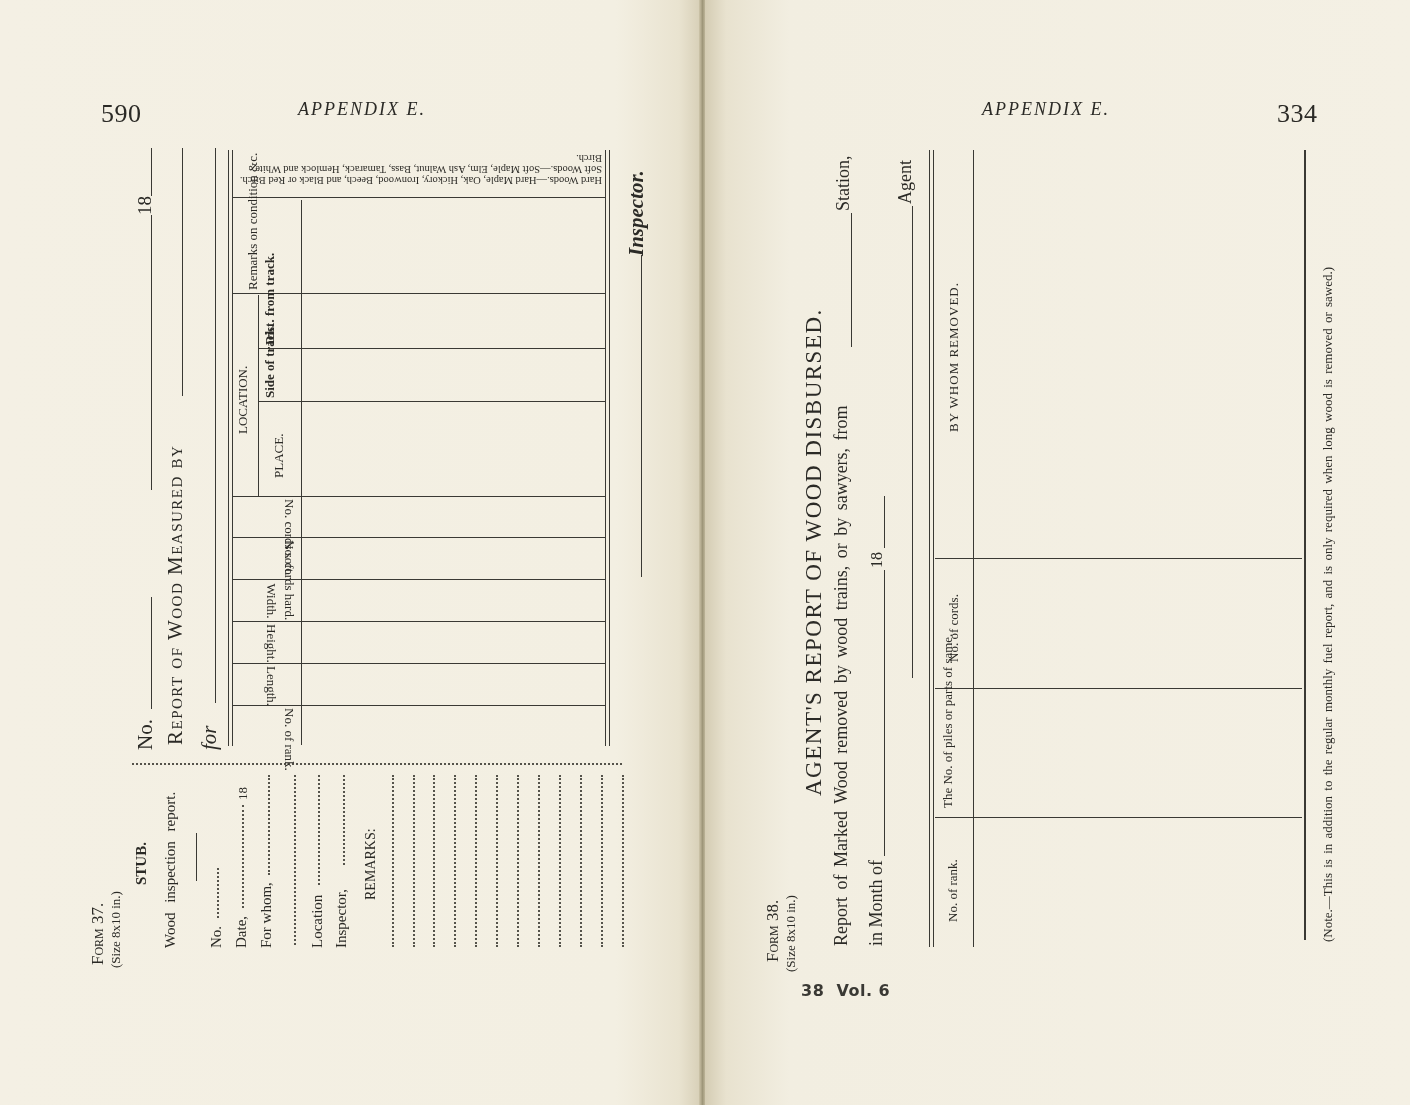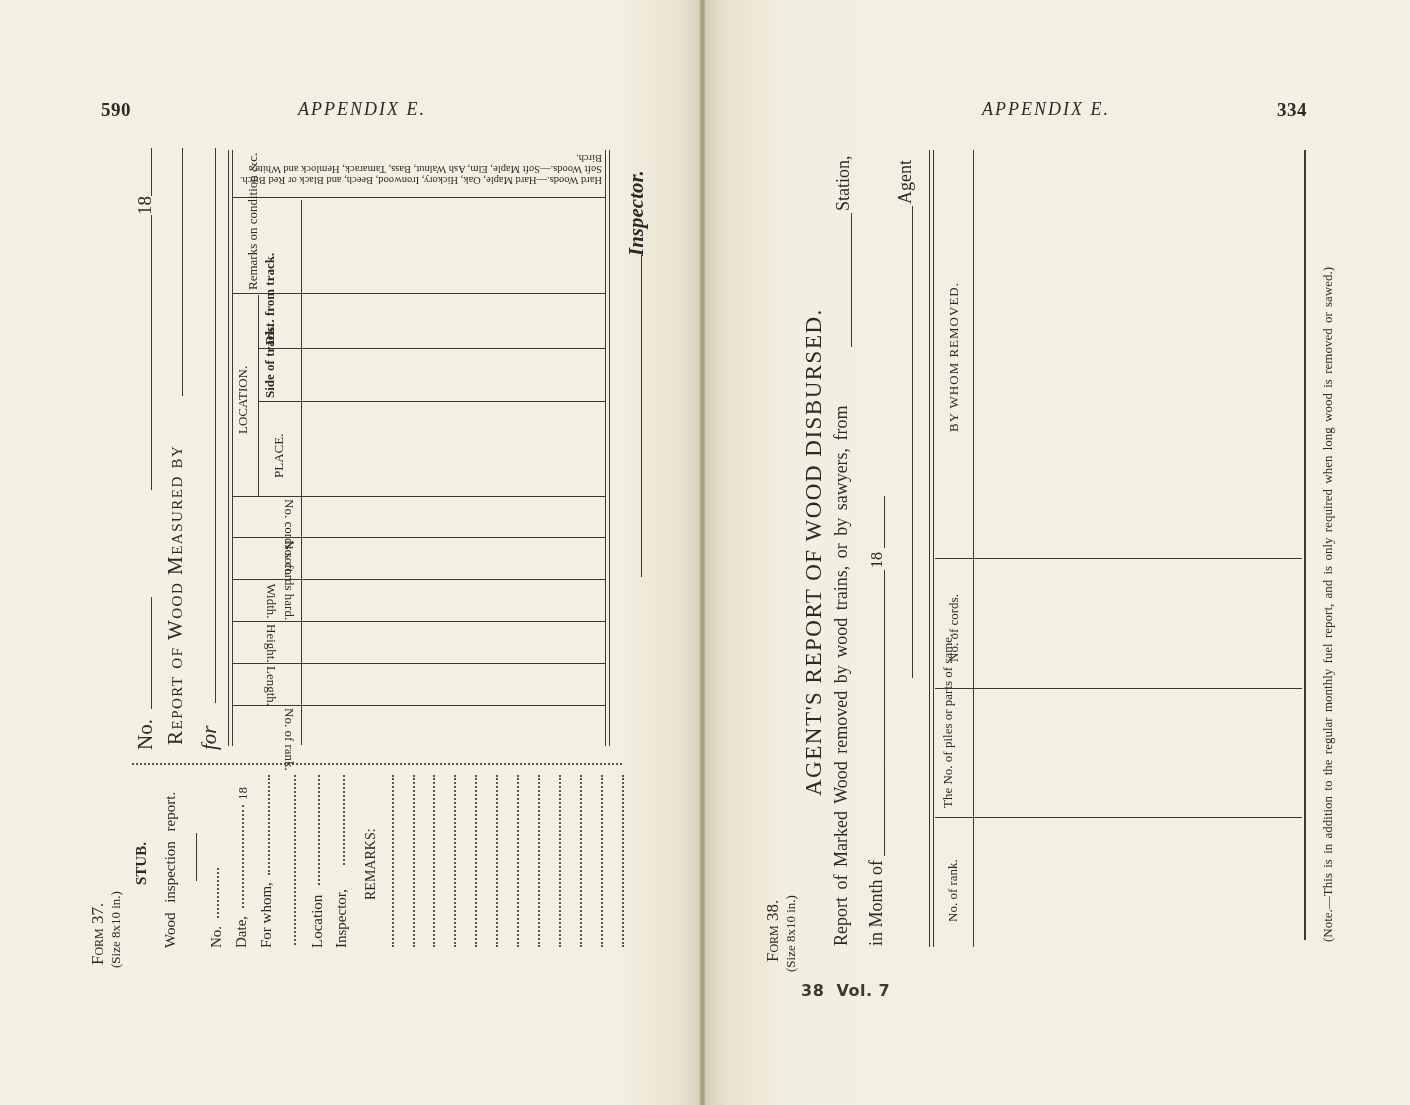--- a/index.html
+++ b/index.html
@@ -2,21 +2,21 @@
 <html><head>
 <meta charset="utf-8">
 <style>
   html,body{margin:0;padding:0;}
   body{width:1410px;height:1105px;position:relative;overflow:hidden;background:#ece7d6;font-family:"Liberation Serif","DejaVu Serif",serif;color:#2b2a26;}
   .page{position:absolute;top:0;height:1105px;background:#f3efe3;}
   #page-left{left:0;width:700px;background:linear-gradient(to right,#f4f0e4 0%,#f3efe2 88%,#e9e3d0 97%,#d8d0b8 100%);}
   #page-right{left:705px;width:705px;background:linear-gradient(to right,#d4ccb3 0%,#e8e2cf 3%,#f2eee1 12%,#f4f0e4 100%);}
   #gutter{position:absolute;left:699px;top:0;width:7px;height:1105px;background:linear-gradient(to right,#cfc6ab,#9e9679,#c9c1a5);}
   .abs{position:absolute;}
-  .hdr-num{font-size:19px;letter-spacing:0.5px;font-weight:bold;}
+  .hdr-num{font-size:26px;letter-spacing:0.5px;}
   .hdr-title{font-size:18px;font-style:italic;letter-spacing:2px;}
   .rot{position:absolute;transform-origin:0 0;transform:rotate(-90deg);white-space:nowrap;}
   .rotflip{position:absolute;transform-origin:0 0;transform:rotate(90deg);white-space:nowrap;}
   .vline{position:absolute;width:1.3px;background:#3a3934;}
   .hline{position:absolute;height:1.3px;background:#3a3934;}
   .dotv{position:absolute;width:0;border-left:2px dotted #55534b;}
   .doth{position:absolute;height:0;border-top:2px dotted #55534b;}
   .sc{font-variant:small-caps;}
   .cellhdr{font-size:13px;line-height:14px;text-align:center;}
 </style>
@@ -151,14 +151,14 @@
   <div class="hline" style="left:230px;top:817px;width:367px;"></div>
   <div class="vline" style="left:599px;top:150px;height:790px;width:2px;"></div>
 
   <div class="rot" style="left:240px;top:922px;font-size:13px;">No. of rank.</div>
   <div class="rot cellhdr" style="left:236px;top:808px;width:118px;font-size:13px;">The No. of piles or parts of same.</div>
   <div class="rot" style="left:241px;top:662px;font-size:13px;">No. of cords.</div>
   <div class="rot" style="left:241px;top:432px;font-size:13px;letter-spacing:1px;">BY WHOM REMOVED.</div>
 
   <div class="rot" style="left:615px;top:942px;font-size:13px;word-spacing:2px;">(Note.—This is in addition to the regular monthly fuel report, and is only required when long wood is removed or sawed.)</div>
 
-  <div class="abs" style="left:96px;top:981px;font-size:16px;font-family:'DejaVu Sans',sans-serif;font-weight:bold;letter-spacing:0.5px;white-space:pre;color:#3a3934;">38  Vol. 7</div>
+  <div class="abs" style="left:96px;top:981px;font-size:16px;font-family:'DejaVu Sans',sans-serif;font-weight:bold;letter-spacing:0.5px;white-space:pre;color:#3a3934;">38  Vol. 6</div>
 </div>
 
 </body></html>

